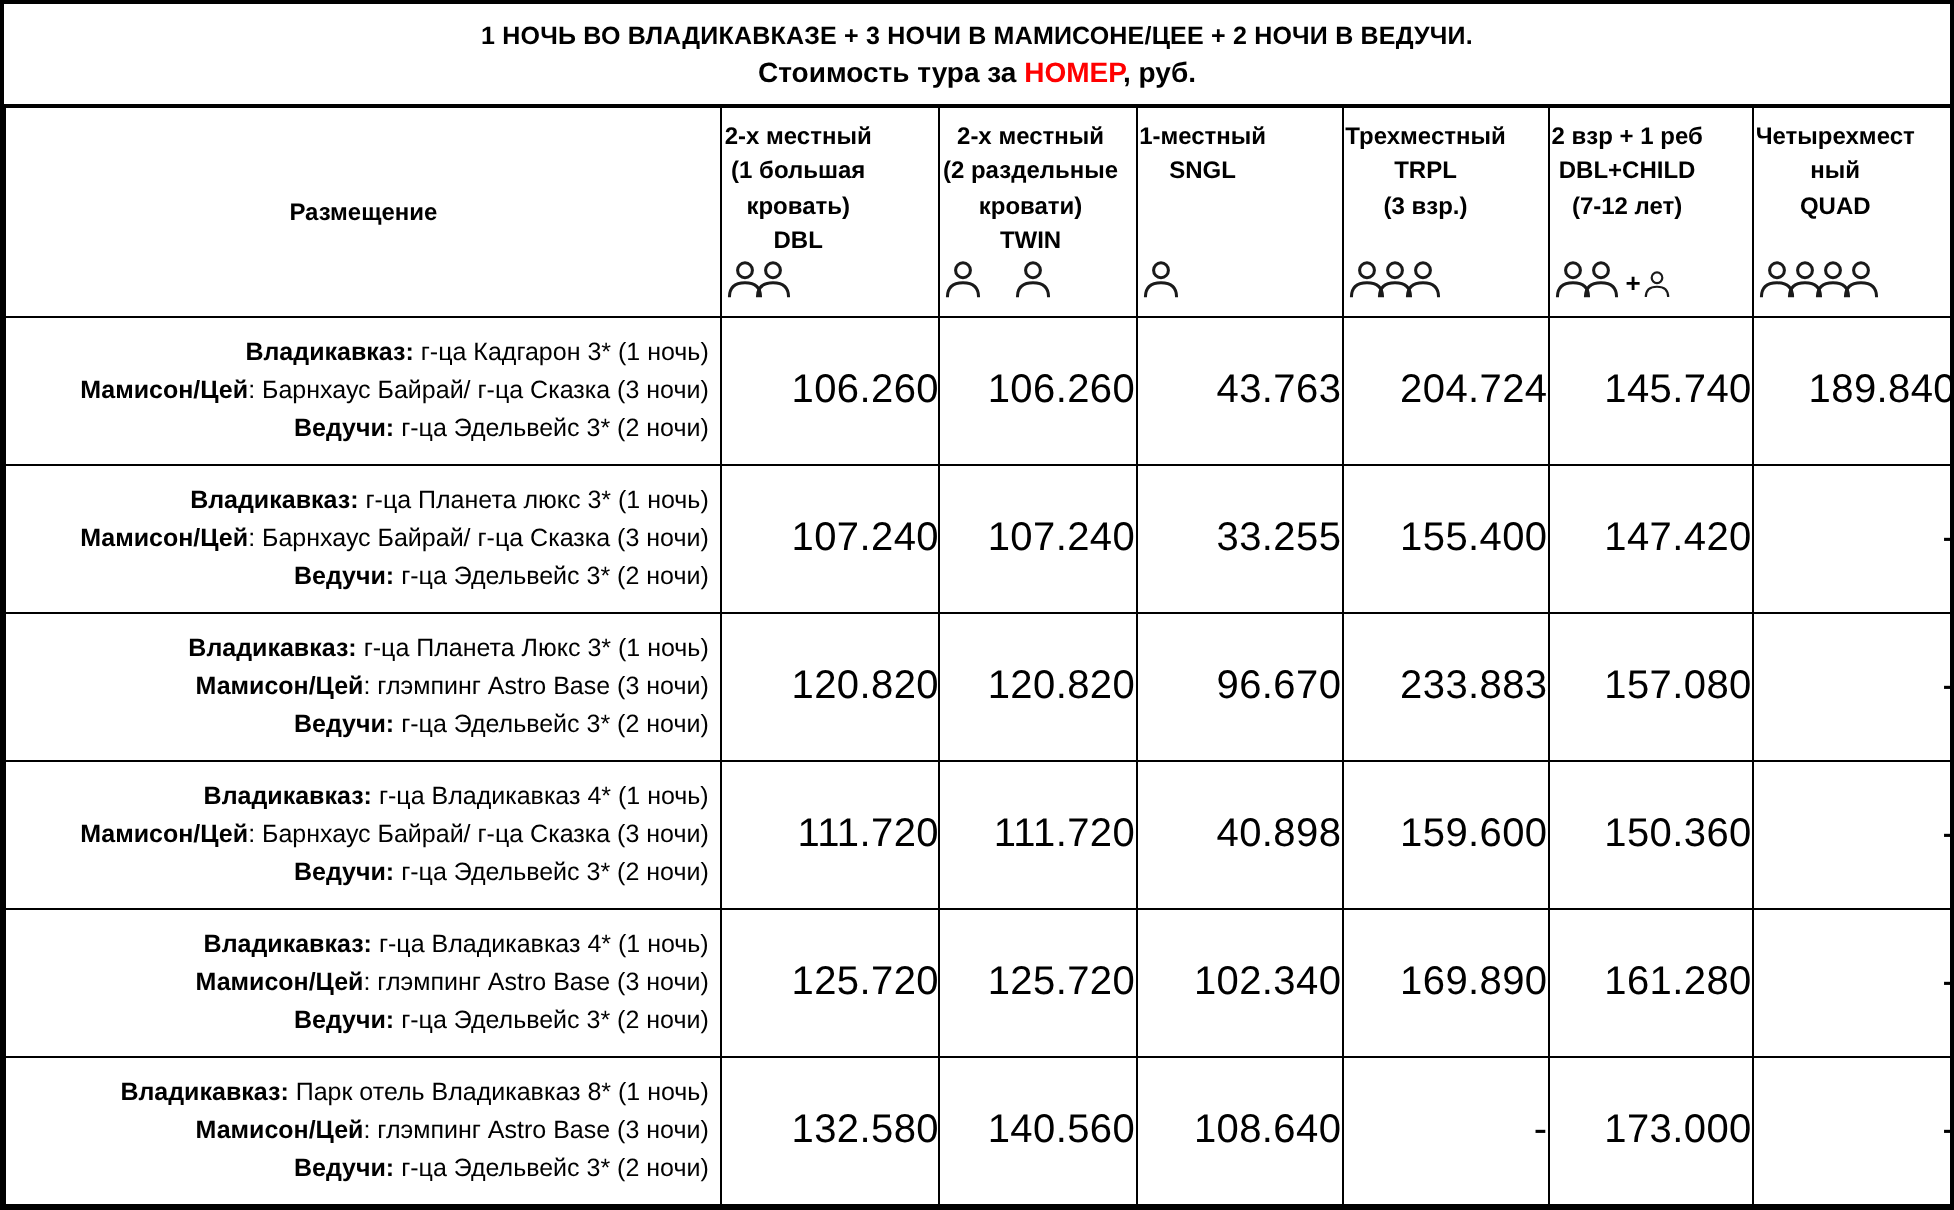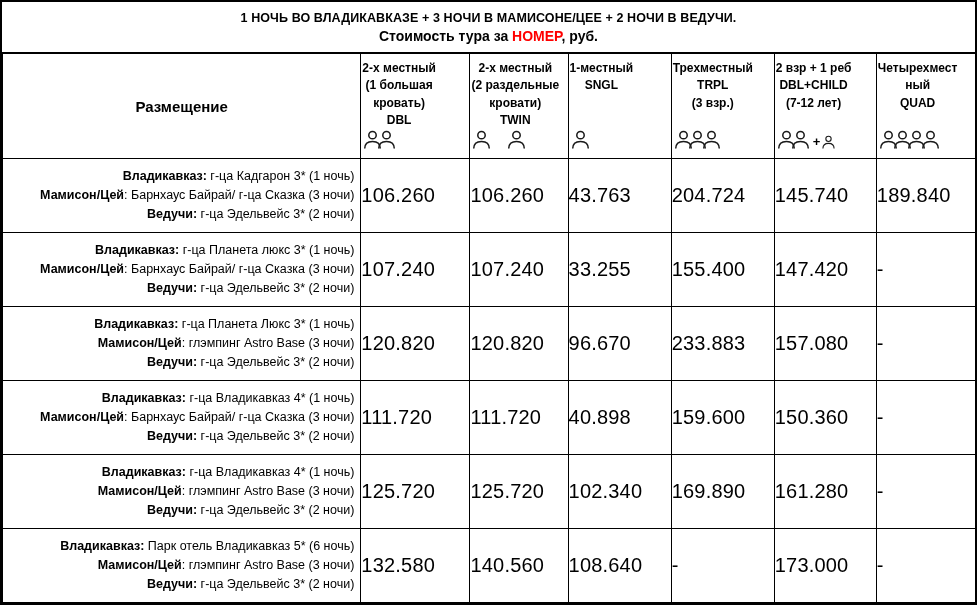--- a/index.html
+++ b/index.html
@@ -16,21 +16,21 @@
   }
   .title-line1 { font-weight:bold; font-size:12.5px; letter-spacing:0.1px; }
   .title-line2 { font-weight:bold; font-size:14px; }
   .hl-red { color:#ff0000; }
   table { border-collapse:collapse; width:977px; table-layout:fixed; }
   col.c-acc { width:358px; }
   col.c1 { width:109px; } col.c2 { width:98px; } col.c3 { width:103px; }
   col.c4 { width:103px; } col.c5 { width:102px; } col.c6 { width:102px; }
   th, td { border:1px solid #000; padding:0; background:#fff; }
   th.acc-header {
-    height:105px; font-size:15px; font-weight:bold; text-align:center; vertical-align:middle;
+    height:105px; font-size:12px; font-weight:bold; text-align:center; vertical-align:middle;
   }
   th.price-col-header { height:105px; vertical-align:top; }
   .col-head-inner {
     height:103px; display:flex; flex-direction:column;
     justify-content:space-between; align-items:flex-start; padding:6px 1px 8px 1px;
   }
   .col-label {
     font-size:12px; font-weight:bold; text-align:center;
     white-space:pre-line; line-height:1.45;
   }
@@ -38,21 +38,21 @@
   .col-icons svg { display:block; }
   .ov { margin-left:-7px; }
   .gap { margin-left:14px; }
   .plus { font-size:13px; font-weight:bold; line-height:1; margin:0 1px 1px 2px; }
   td.acc-cell {
     height:74px; padding:4px 6px 4px 8px; vertical-align:middle;
     font-size:12.5px; line-height:1.5; text-align:right;
   }
   td.acc-cell b { font-weight:bold; }
   td.price-cell {
-    height:74px; text-align:left; vertical-align:middle;
+    height:74px; text-align:right; vertical-align:middle;
     font-size:20px; font-weight:normal; letter-spacing:0.2px;
   }
 </style>
 </head>
 <body>
 
 <div class="page">
   <div class="title-block">
     <div class="title-line1">1 НОЧЬ ВО ВЛАДИКАВКАЗЕ + 3 НОЧИ В МАМИСОНЕ/ЦЕЕ + 2 НОЧИ В ВЕДУЧИ.</div>
     <div class="title-line2"><span>Стоимость тура за </span><span class="hl-red">НОМЕР</span><span>, руб.</span></div>
@@ -250,21 +250,21 @@
           </td>
           <td class="price-cell">125.720</td>
           <td class="price-cell">125.720</td>
           <td class="price-cell">102.340</td>
           <td class="price-cell">169.890</td>
           <td class="price-cell">161.280</td>
           <td class="price-cell">-</td>
         </tr>
         <tr>
           <td class="acc-cell">
-            <div class="acc-line"><b>Владикавказ:</b><span> Парк отель Владикавказ 5* (6 ночь)</span></div>
+            <div class="acc-line"><b>Владикавказ:</b><span> Парк отель Владикавказ 8* (1 ночь)</span></div>
             <div class="acc-line"><b>Мамисон/Цей</b><span>: глэмпинг Astro Base (3 ночи)</span></div>
             <div class="acc-line"><b>Ведучи:</b><span> г-ца Эдельвейс 3* (2 ночи)</span></div>
           </td>
           <td class="price-cell">132.580</td>
           <td class="price-cell">140.560</td>
           <td class="price-cell">108.640</td>
           <td class="price-cell">-</td>
           <td class="price-cell">173.000</td>
           <td class="price-cell">-</td>
         </tr>

